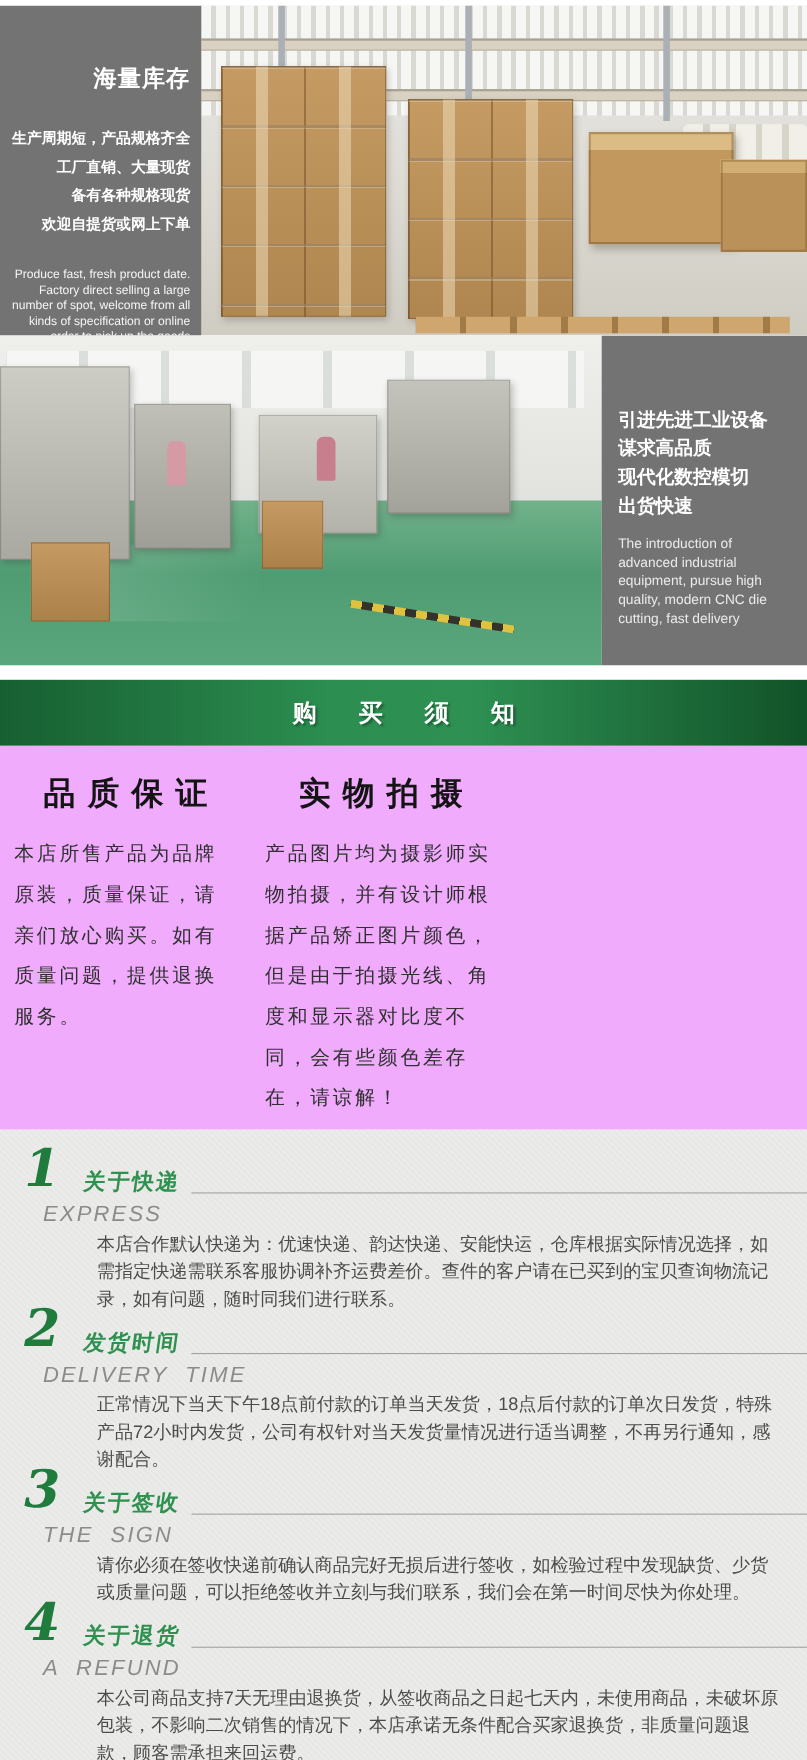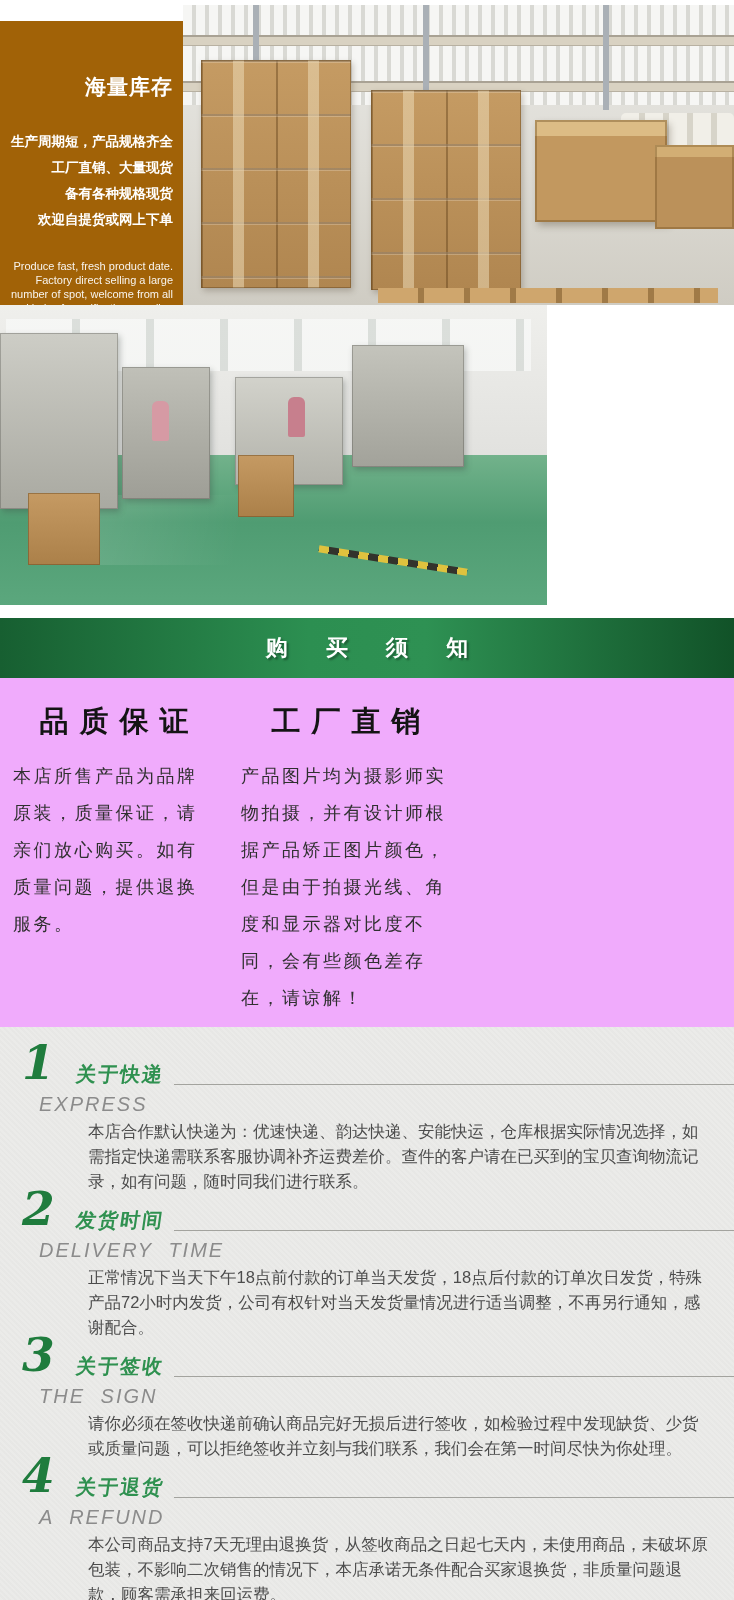--- a/index.html
+++ b/index.html
@@ -6,21 +6,21 @@
   html,body { background:#ffffff; }
   body {
     width:734px; min-height:1600px; margin:0;
     font-family:"Liberation Sans","DejaVu Sans",sans-serif;
     -webkit-font-smoothing:antialiased;
   }
   .page { width:734px; padding-top:5px; background:#fff; }
 
   
   .photo-section { position:relative; width:734px; height:300px; overflow:hidden; }
-  .green-panel { position:absolute; top:16px; height:100%; background:#a16207; color:#fff; z-index:5; }
+  .green-panel { position:absolute; top:0; height:100%; background:#737373; color:#fff; z-index:5; }
 
   
   .stock-panel { left:0; width:183px; padding:52px 10px 0 9px; text-align:right; }
   .stock-title { font-size:21px; font-weight:bold; letter-spacing:1px; margin-bottom:28px; }
   .stock-line  { font-size:13.5px; font-weight:bold; line-height:26px; white-space:nowrap; }
   .stock-en    { margin-top:26px; font-size:11px; line-height:14px; color:rgba(255,255,255,.93); }
 
   .warehouse { position:absolute; left:183px; top:0; width:551px; height:300px;
     background:linear-gradient(180deg,#e9e9e6 0%,#dddbd4 55%,#cfccc3 100%); }
   .wh-shelfband { position:absolute; left:0; top:0; width:100%; height:100px;
@@ -152,33 +152,40 @@
       <div class="fc-machine fc-m1"></div>
       <div class="fc-machine fc-m2"></div>
       <div class="fc-machine fc-m3"></div>
       <div class="fc-machine fc-m4"></div>
       <div class="fc-box fc-b1"></div>
       <div class="fc-box fc-b2"></div>
       <div class="fc-person fc-p1"></div>
       <div class="fc-person fc-p2"></div>
       <div class="fc-hazard"></div>
     </div>
+    <div class="green-panel equip-panel">
+      <div class="equip-line">引进先进工业设备</div>
+      <div class="equip-line">谋求高品质</div>
+      <div class="equip-line">现代化数控模切</div>
+      <div class="equip-line">出货快速</div>
+      <div class="equip-en">The introduction of advanced industrial equipment, pursue high quality, modern CNC die cutting, fast delivery</div>
+    </div>
   </div>
 
   <div class="banner">
     <div class="banner-title">购 买 须 知</div>
   </div>
 
   <div class="columns">
     <div class="col col-quality">
       <div class="col-title">品质保证</div>
       <div class="col-body">本店所售产品为品牌原装，质量保证，请亲们放心购买。如有质量问题，提供退换服务。</div>
     </div>
     <div class="col col-photo">
-      <div class="col-title">工厂直销</div>
+      <div class="col-title">实物拍摄</div>
       <div class="col-body">产品图片均为摄影师实物拍摄，并有设计师根据产品矫正图片颜色，但是由于拍摄光线、角度和显示器对比度不同，会有些颜色差存在，请谅解！</div>
     </div>
   </div>
 
   <div class="notes">
 
     <div class="note">
       <div class="note-num">1</div>
       <div class="note-titlerow">
         <div class="note-title">关于快递</div>

